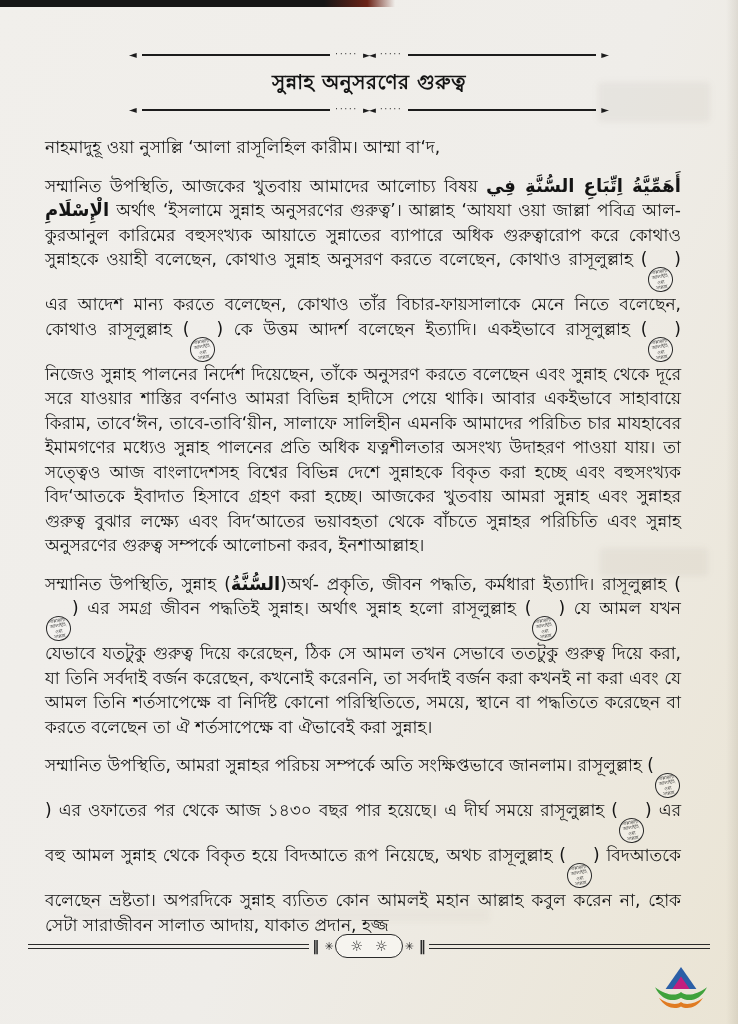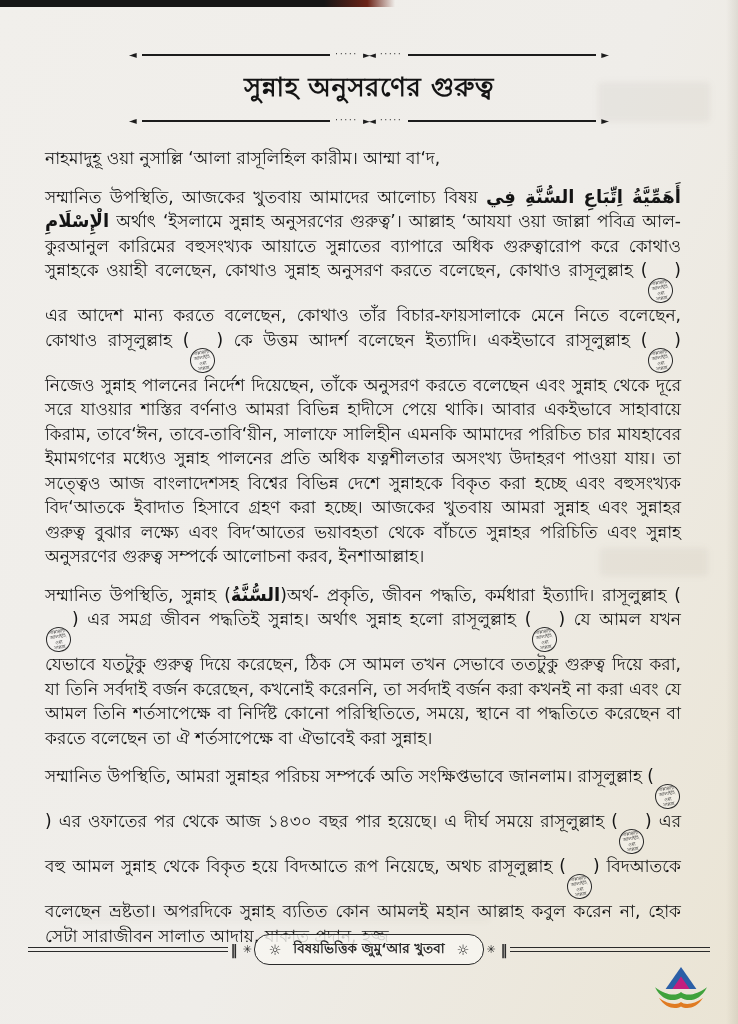--- a/index.html
+++ b/index.html
@@ -27,21 +27,21 @@
   .g3{left:70px;top:908px;width:420px;height:14px;opacity:.6;}
 
   .content{position:absolute;left:45px;right:45px;top:50px;}
 
   .title-block{width:480px;margin:0 auto 20px;text-align:center;color:#141414;}
   .ornament{display:flex;align-items:center;gap:5px;color:#1c1c1c;height:10px;}
   .ornament .rule{flex:1;height:1.6px;background:#1c1c1c;}
   .ornament .arr{font-size:10px;line-height:10px;}
   .ornament .dots{font-size:8px;letter-spacing:2px;line-height:10px;}
   .ornament .mid{font-size:9px;letter-spacing:-1px;line-height:10px;}
-  .page-title{font-size:26px;font-weight:bold;padding:7px 0 5px;letter-spacing:.5px;}
+  .page-title{font-size:20px;font-weight:bold;padding:7px 0 5px;letter-spacing:.5px;}
 
   .para{
     font-size:17px;line-height:24.5px;text-align:justify;
     color:#141414;font-weight:500;margin:0 12px 14px 0;
   }
   .arabic{
     font-family:"DejaVu Sans",sans-serif;direction:rtl;unicode-bidi:embed;
     font-size:18px;font-weight:bold;
   }
   .seal{
@@ -108,21 +108,20 @@
         <p class="para"><span class="bn">সম্মানিত উপস্থিতি, আমরা সুন্নাহর পরিচয় সম্পর্কে অতি সংক্ষিপ্তভাবে জানলাম। রাসূলুল্লাহ (</span><span class="seal">সাল্লাল্লাহু আলাইহি ওয়া সাল্লাম</span><span class="bn">) এর ওফাতের পর থেকে আজ ১৪৩০ বছর পার হয়েছে। এ দীর্ঘ সময়ে রাসূলুল্লাহ (</span><span class="seal">সাল্লাল্লাহু আলাইহি ওয়া সাল্লাম</span><span class="bn">) এর বহু আমল সুন্নাহ থেকে বিকৃত হয়ে বিদআতে রূপ নিয়েছে, অথচ রাসূলুল্লাহ (</span><span class="seal">সাল্লাল্লাহু আলাইহি ওয়া সাল্লাম</span><span class="bn">) বিদআতকে বলেছেন ভ্রষ্টতা। অপরদিকে সুন্নাহ ব্যতিত কোন আমলই মহান আল্লাহ কবুল করেন না, হোক সেটা সারাজীবন সালাত আদায়, যাকাত প্রদান, হজ্জ</span></p>
       </div>
   </div>
 
   <div class="footer">
     <span class="dbl"></span>
     <span class="bars">‖</span>
     <span class="floral">✳</span>
     <span class="pill">
       <span class="star">☼</span>
-      <span>বিষয়ভিত্তিক জুমু‘আর খুতবা</span>
       <span class="star">☼</span>
     </span>
     <span class="floral">✳</span>
     <span class="bars">‖</span>
     <span class="dbl"></span>
   </div>
 
   <svg class="logo" viewBox="0 0 60 52">
     <polygon points="30,1 46,24 14,24" fill="#2b5fa7"></polygon>
     <polygon points="30,11 39,24 21,24" fill="#c21f7e"></polygon>

